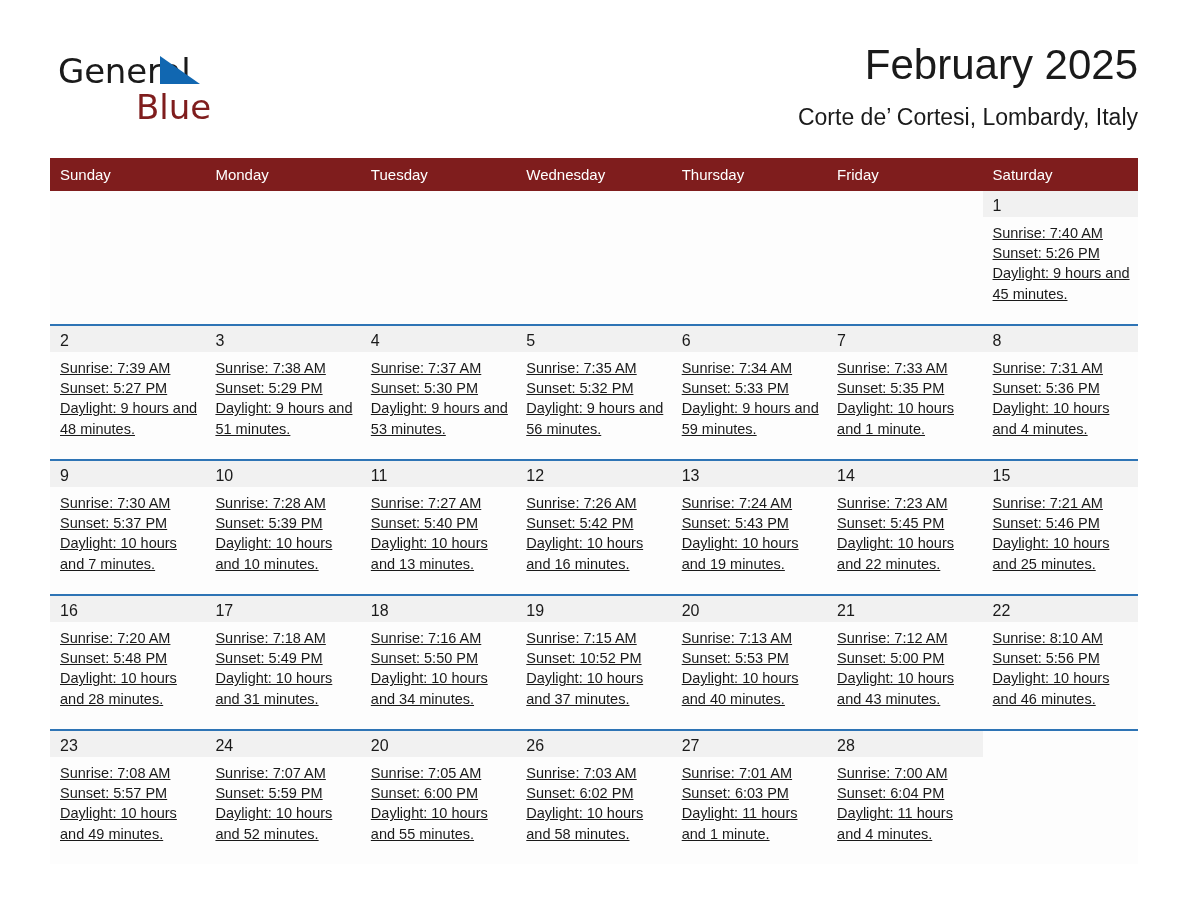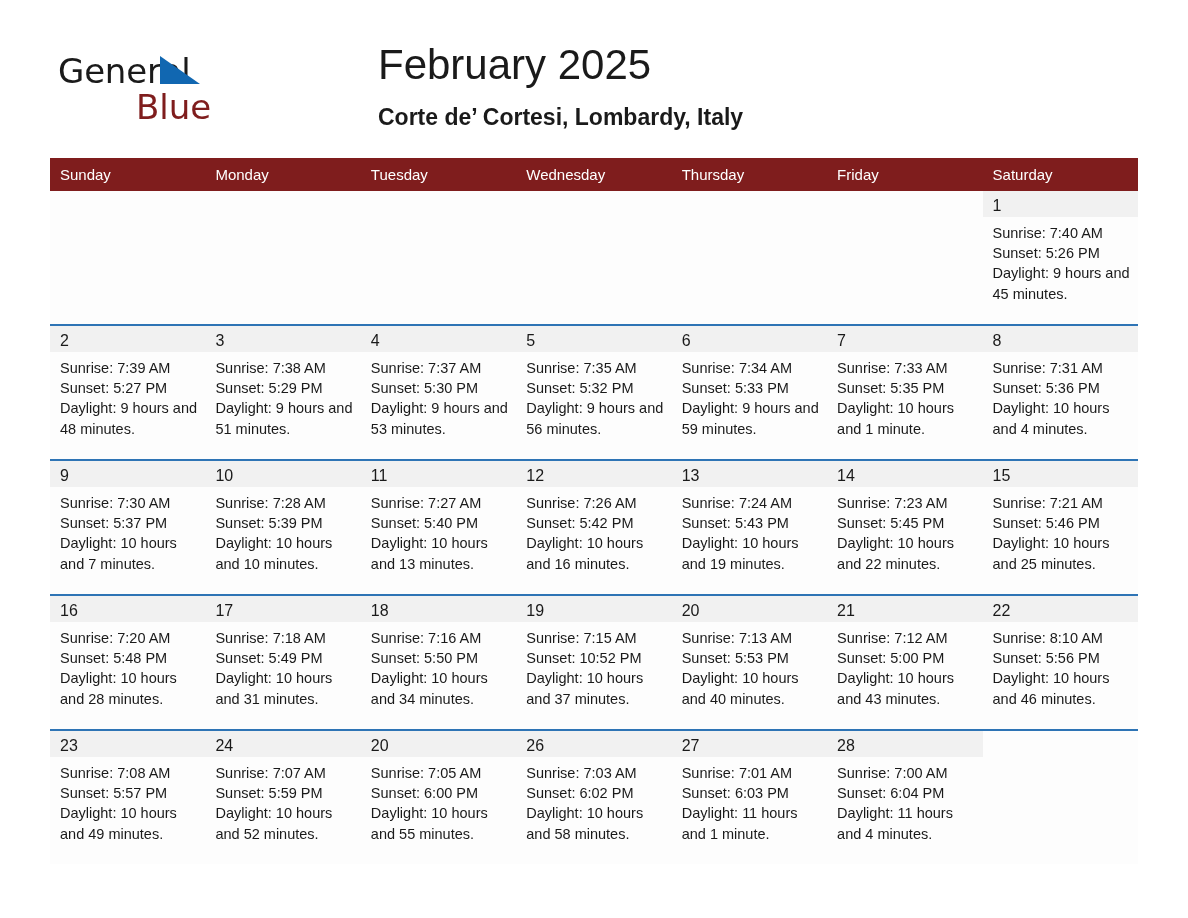--- a/index.html
+++ b/index.html
@@ -64,35 +64,35 @@
     color: #7f1d1d;
     font-family: "DejaVu Sans", sans-serif;
     font-weight: 400;
     white-space: nowrap;
   }
 
   .title-block {
     position: absolute;
     right: 0;
     top: 0;
-    text-align: left;
+    text-align: right;
     width: 760px;
   }
   .cal-title {
     font-size: 42px;
     line-height: 50px;
     font-weight: 400;
     color: #1a1a1a;
     white-space: nowrap;
   }
   .cal-subtitle {
     margin-top: 14px;
     font-size: 23px;
     line-height: 27px;
-    font-weight: 700;
+    font-weight: 400;
     color: #1a1a1a;
     white-space: nowrap;
   }
 
   
   .calendar {
     position: absolute;
     left: 50px;
     top: 158px;
     width: 1088px;
@@ -140,20 +140,21 @@
     background: #fdfdfd;
   }
   .daycell.blank {
     background: #fdfdfd;
   }
   .day-info {
     padding: 6px 8px 0 10px;
     font-size: 14.5px;
     line-height: 20.2px;
     color: #1a1a1a;
+    text-decoration: underline;
   }
   .day-info div {
     white-space: nowrap;
   }
   .day-info .daylight-wrap {
     white-space: normal;
   }
 </style>
 </head>
 <body>

